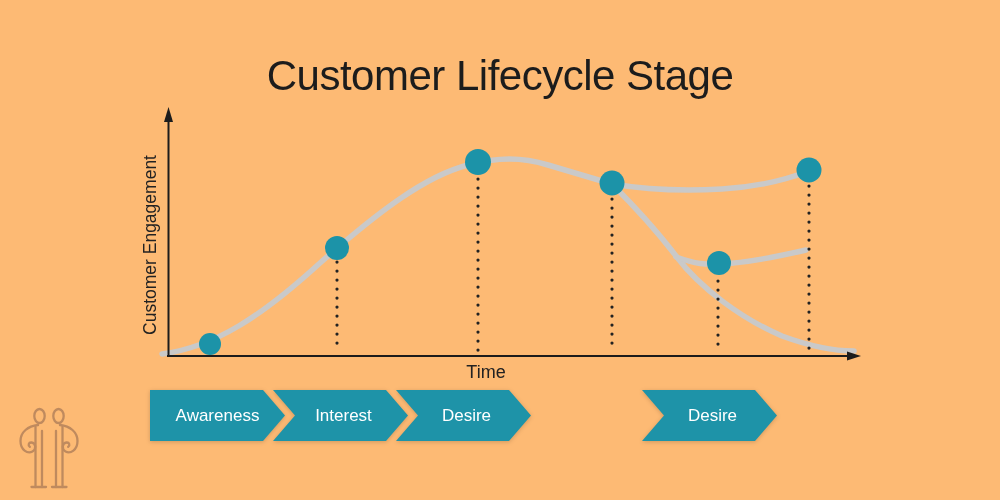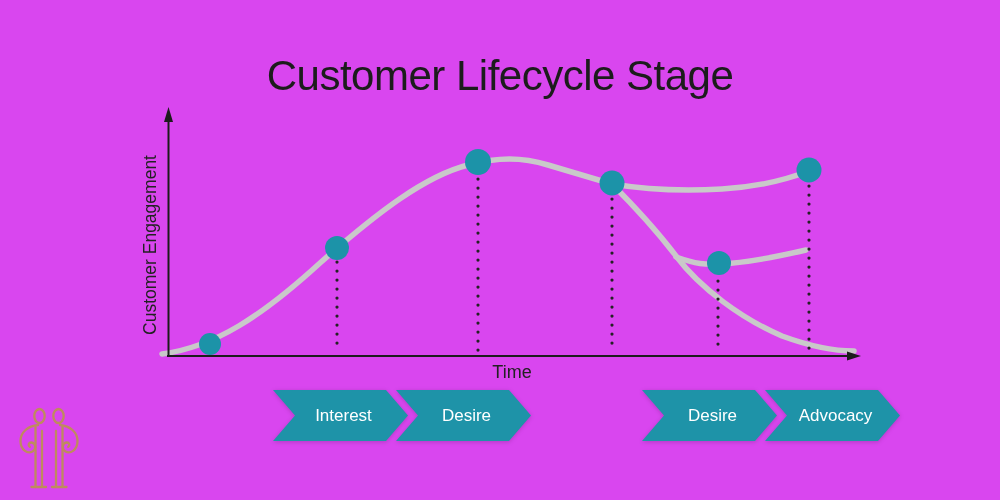--- a/index.html
+++ b/index.html
@@ -1,30 +1,30 @@
 <!DOCTYPE html>
 <html><head>
 <meta charset="utf-8">
 <style>
   html,body{margin:0;padding:0;background:#ffffff;}
   #canvas{
     position:relative;width:1000px;height:500px;overflow:hidden;
-    background:#d946ef;font-family:"Liberation Sans", sans-serif;
+    background:#fdba74;font-family:"Liberation Sans", sans-serif;
   }
   .title{
     position:absolute;left:0;right:0;top:52px;text-align:center;
     font-size:42px;font-weight:400;color:#1c1c1c;letter-spacing:-0.5px;
   }
   .y-label{
     position:absolute;left:152px;top:245px;width:260px;height:24px;
     transform:translate(-50%,-50%) rotate(-90deg);
     text-align:center;font-size:17.5px;color:#222;white-space:nowrap;
   }
   .x-label{
-    position:absolute;left:462px;top:362px;width:100px;text-align:center;
+    position:absolute;left:436px;top:362px;width:100px;text-align:center;
     font-size:18px;color:#222;
   }
   svg.chart{position:absolute;left:0;top:0;}
   .chevrons{
     position:absolute;left:0;top:390px;width:1000px;height:51px;
     filter:drop-shadow(0 1px 2px rgba(0,0,0,0.18));
   }
   .chev{
     position:absolute;top:0;height:51px;width:135px;background:#1e93a8;
     display:flex;align-items:center;justify-content:center;
@@ -77,31 +77,31 @@
       <circle cx="478" cy="162" r="13"></circle>
       <circle cx="612" cy="183" r="12.5"></circle>
       <circle cx="719" cy="263" r="12"></circle>
       <circle cx="809" cy="170" r="12.5"></circle>
     </g>
   </svg>
 
   <div class="x-label">Time</div>
 
   <div class="chevrons">
+    <div class="chev first" style="left:150px">
+      <span>Awareness</span>
+    </div>
     <div class="chev" style="left:273px">
       <span>Interest</span>
     </div>
     <div class="chev" style="left:396px">
       <span>Desire</span>
     </div>
     <div class="chev" style="left:642px">
       <span>Desire</span>
-    </div>
-    <div class="chev" style="left:765px">
-      <span>Advocacy</span>
     </div>
   </div>
 
   <svg class="logo" width="62" height="88" viewBox="0 0 62 88">
     <g stroke="#bf8a5e" stroke-width="2.3" fill="none" stroke-linecap="round">
 
       <ellipse cx="21.5" cy="10" rx="5.2" ry="7"></ellipse>
       <path d="M 20,19 C 10,20 2.5,26 2.5,35 C 2.5,44 9.5,48 14.5,45.5 C 18.5,43.5 18,37 13.5,36.5 C 10.5,36.2 9.8,39.5 11.8,40.8"></path>
       <path d="M 17.5,21 L 17.5,81"></path>
       <path d="M 24,25 L 24,81"></path>

